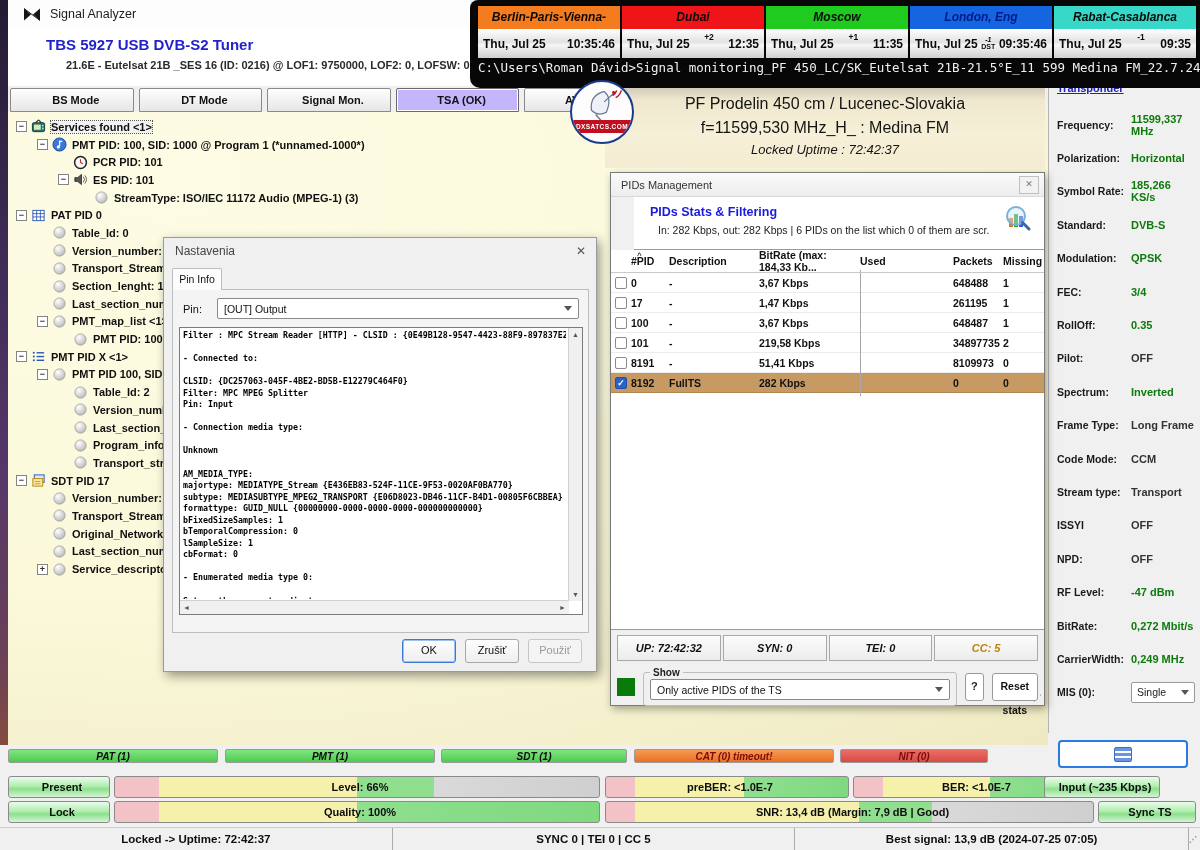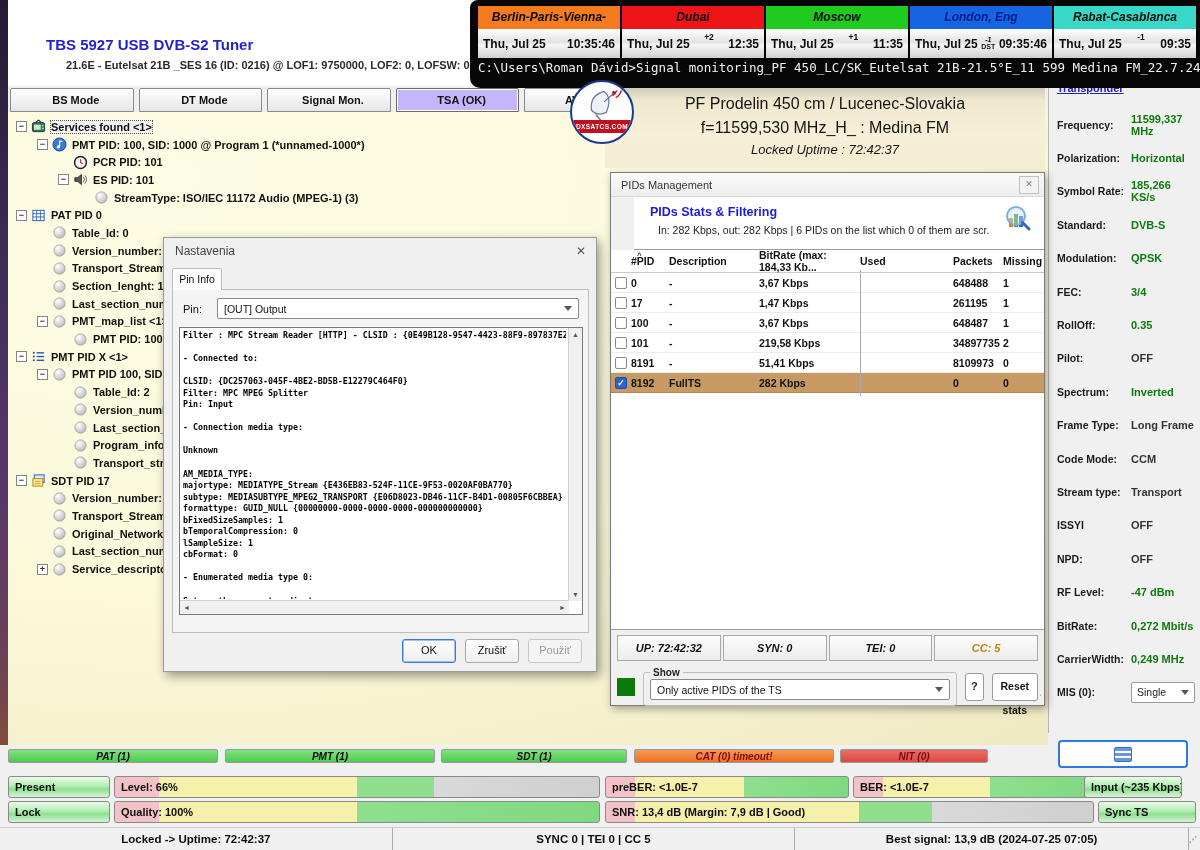--- a/index.html
+++ b/index.html
@@ -148,21 +148,21 @@
   .btn.disabled{color:#9a9a9a;border-color:#c6c6c6;background:#f4f4f4;}
 
   
   #bottom-bg{left:0;top:745px;width:1200px;height:105px;background:#f0f0f0;}
   .sig{position:absolute;top:749px;height:14px;font-size:10px;font-style:italic;font-weight:bold;
      text-align:center;line-height:14px;color:#0a0a0a;border:1px solid #9a9a9a;box-sizing:border-box;border-radius:2px;}
   .sig.ok{background:linear-gradient(#7fe57f,#4fca4f);}
   .sig.warn{background:linear-gradient(#f59a55,#ec6f22);color:#7a0c0c;}
   .sig.err{background:linear-gradient(#ea6e66,#d94b43);color:#7a0c0c;}
   .meter{position:absolute;height:22px;border:1px solid #8a8a8a;border-radius:3px;box-sizing:border-box;
-     font-size:11px;font-weight:bold;color:#0d0d0d;line-height:20px;padding-left:6px;white-space:nowrap;overflow:hidden;}
+     font-size:11px;font-weight:bold;color:#0d0d0d;line-height:20px;padding-left:6px;white-space:nowrap;overflow:hidden;text-align:center;}
   .m-green{background:linear-gradient(180deg,#eafcea 0%,#b2eeb2 45%,#8ce08c 60%,#d8f3d8 100%);}
   .m-level{background:linear-gradient(90deg,#f3c2c6 0%,#f3c2c6 9%,#f5f0aa 9%,#f5f0aa 50%,#8fdf8f 50%,#8fdf8f 66%,#d9d9d9 66%,#cfcfcf 100%);}
   .m-quality{background:linear-gradient(90deg,#f3c2c6 0%,#f3c2c6 9%,#f5f0aa 9%,#f5f0aa 50%,#8fdf8f 50%,#7fd97f 100%);}
   .m-ber{background:linear-gradient(90deg,#f3c2c6 0%,#f3c2c6 12%,#f5f0aa 12%,#f5f0aa 57%,#8fdf8f 57%,#7fd97f 100%);}
   .m-snr{background:linear-gradient(90deg,#f3c2c6 0%,#f3c2c6 6%,#f5f0aa 6%,#f5f0aa 52%,#8fdf8f 52%,#8fdf8f 67%,#d9d9d9 67%,#cfcfcf 100%);}
   #db-btn{left:1058px;top:740px;width:130px;height:28px;background:#fff;border:2px solid #2a7ae2;border-radius:4px;
      display:flex;align-items:center;justify-content:center;box-sizing:border-box;}
   #db-ico{width:16px;height:13px;border:1px solid #3a6ec0;border-radius:2px;
      background:linear-gradient(180deg,#6a95e0 0 3px,#fff 3px 5px,#6a95e0 5px 8px,#fff 8px 10px,#6a95e0 10px 13px);}
   #statusbar{left:0;top:827px;width:1200px;height:23px;background:#f0f0f0;border-top:1px solid #cdcdcd;display:flex;}
@@ -239,20 +239,26 @@
         <path d="M30 12 q3 -1.5 4 -5 M33 14 q4 -2 5.4 -7" stroke="#c01020" stroke-width="1.4" fill="none"></path>
         <circle cx="31" cy="9" r="1.4" fill="#c01020"></circle>
       </symbol>
   </defs>
 </svg>
 
 <div id="root">
 
   <div class="abs" id="top-white"></div>
   <div class="abs" id="left-stripe"></div>
+  <div class="abs" id="titlebar">
+    <svg id="app-icon">
+        <use href="#i-app"></use>
+      </svg>
+    <span class="t">Signal Analyzer</span>
+  </div>
   <div class="abs" id="tuner-title">TBS 5927 USB DVB-S2 Tuner</div>
   <div class="abs" id="tuner-sub">21.6E - Eutelsat 21B _SES 16 (ID: 0216) @ LOF1: 9750000, LOF2: 0, LOFSW: 0</div>
 
   <div class="abs" id="tabstrip">
     <div class="tab">BS Mode</div>
     <div class="tab">DT Mode</div>
     <div class="tab">Signal Mon.</div>
     <div class="tab active">TSA (OK)</div>
     <div class="tab">AV Player</div>
   </div>
@@ -758,21 +764,21 @@
   <div class="sig ok" style="left:8px;width:210px;">PAT (1)</div>
   <div class="sig ok" style="left:225px;width:210px;">PMT (1)</div>
   <div class="sig ok" style="left:441px;width:186px;">SDT (1)</div>
   <div class="sig warn" style="left:634px;width:200px;">CAT (0) timeout!</div>
   <div class="sig err" style="left:840px;width:148px;">NIT (0)</div>
 
   <div class="meter m-green" style="left:8px;top:776px;width:102px;">Present</div>
   <div class="meter m-level" style="left:114px;top:776px;width:486px;">Level: 66%</div>
   <div class="meter m-ber" style="left:605px;top:776px;width:244px;">preBER: &lt;1.0E-7</div>
   <div class="meter m-ber" style="left:853px;top:776px;width:241px;">BER: &lt;1.0E-7</div>
-  <div class="meter m-green" style="left:1084px;top:776px;width:98px;">Input (~235 Kbps)</div>
+  <div class="meter m-green" style="left:1044px;top:776px;width:116px;">Input (~235 Kbps)</div>
 
   <div class="meter m-green" style="left:8px;top:801px;width:102px;">Lock</div>
   <div class="meter m-quality" style="left:114px;top:801px;width:486px;">Quality: 100%</div>
   <div class="meter m-snr" style="left:605px;top:801px;width:489px;">SNR: 13,4 dB (Margin: 7,9 dB | Good)</div>
   <div class="meter m-green" style="left:1098px;top:801px;width:98px;">Sync TS</div>
 
   <div class="abs" id="db-btn">
     <span id="db-ico"></span>
   </div>
 

